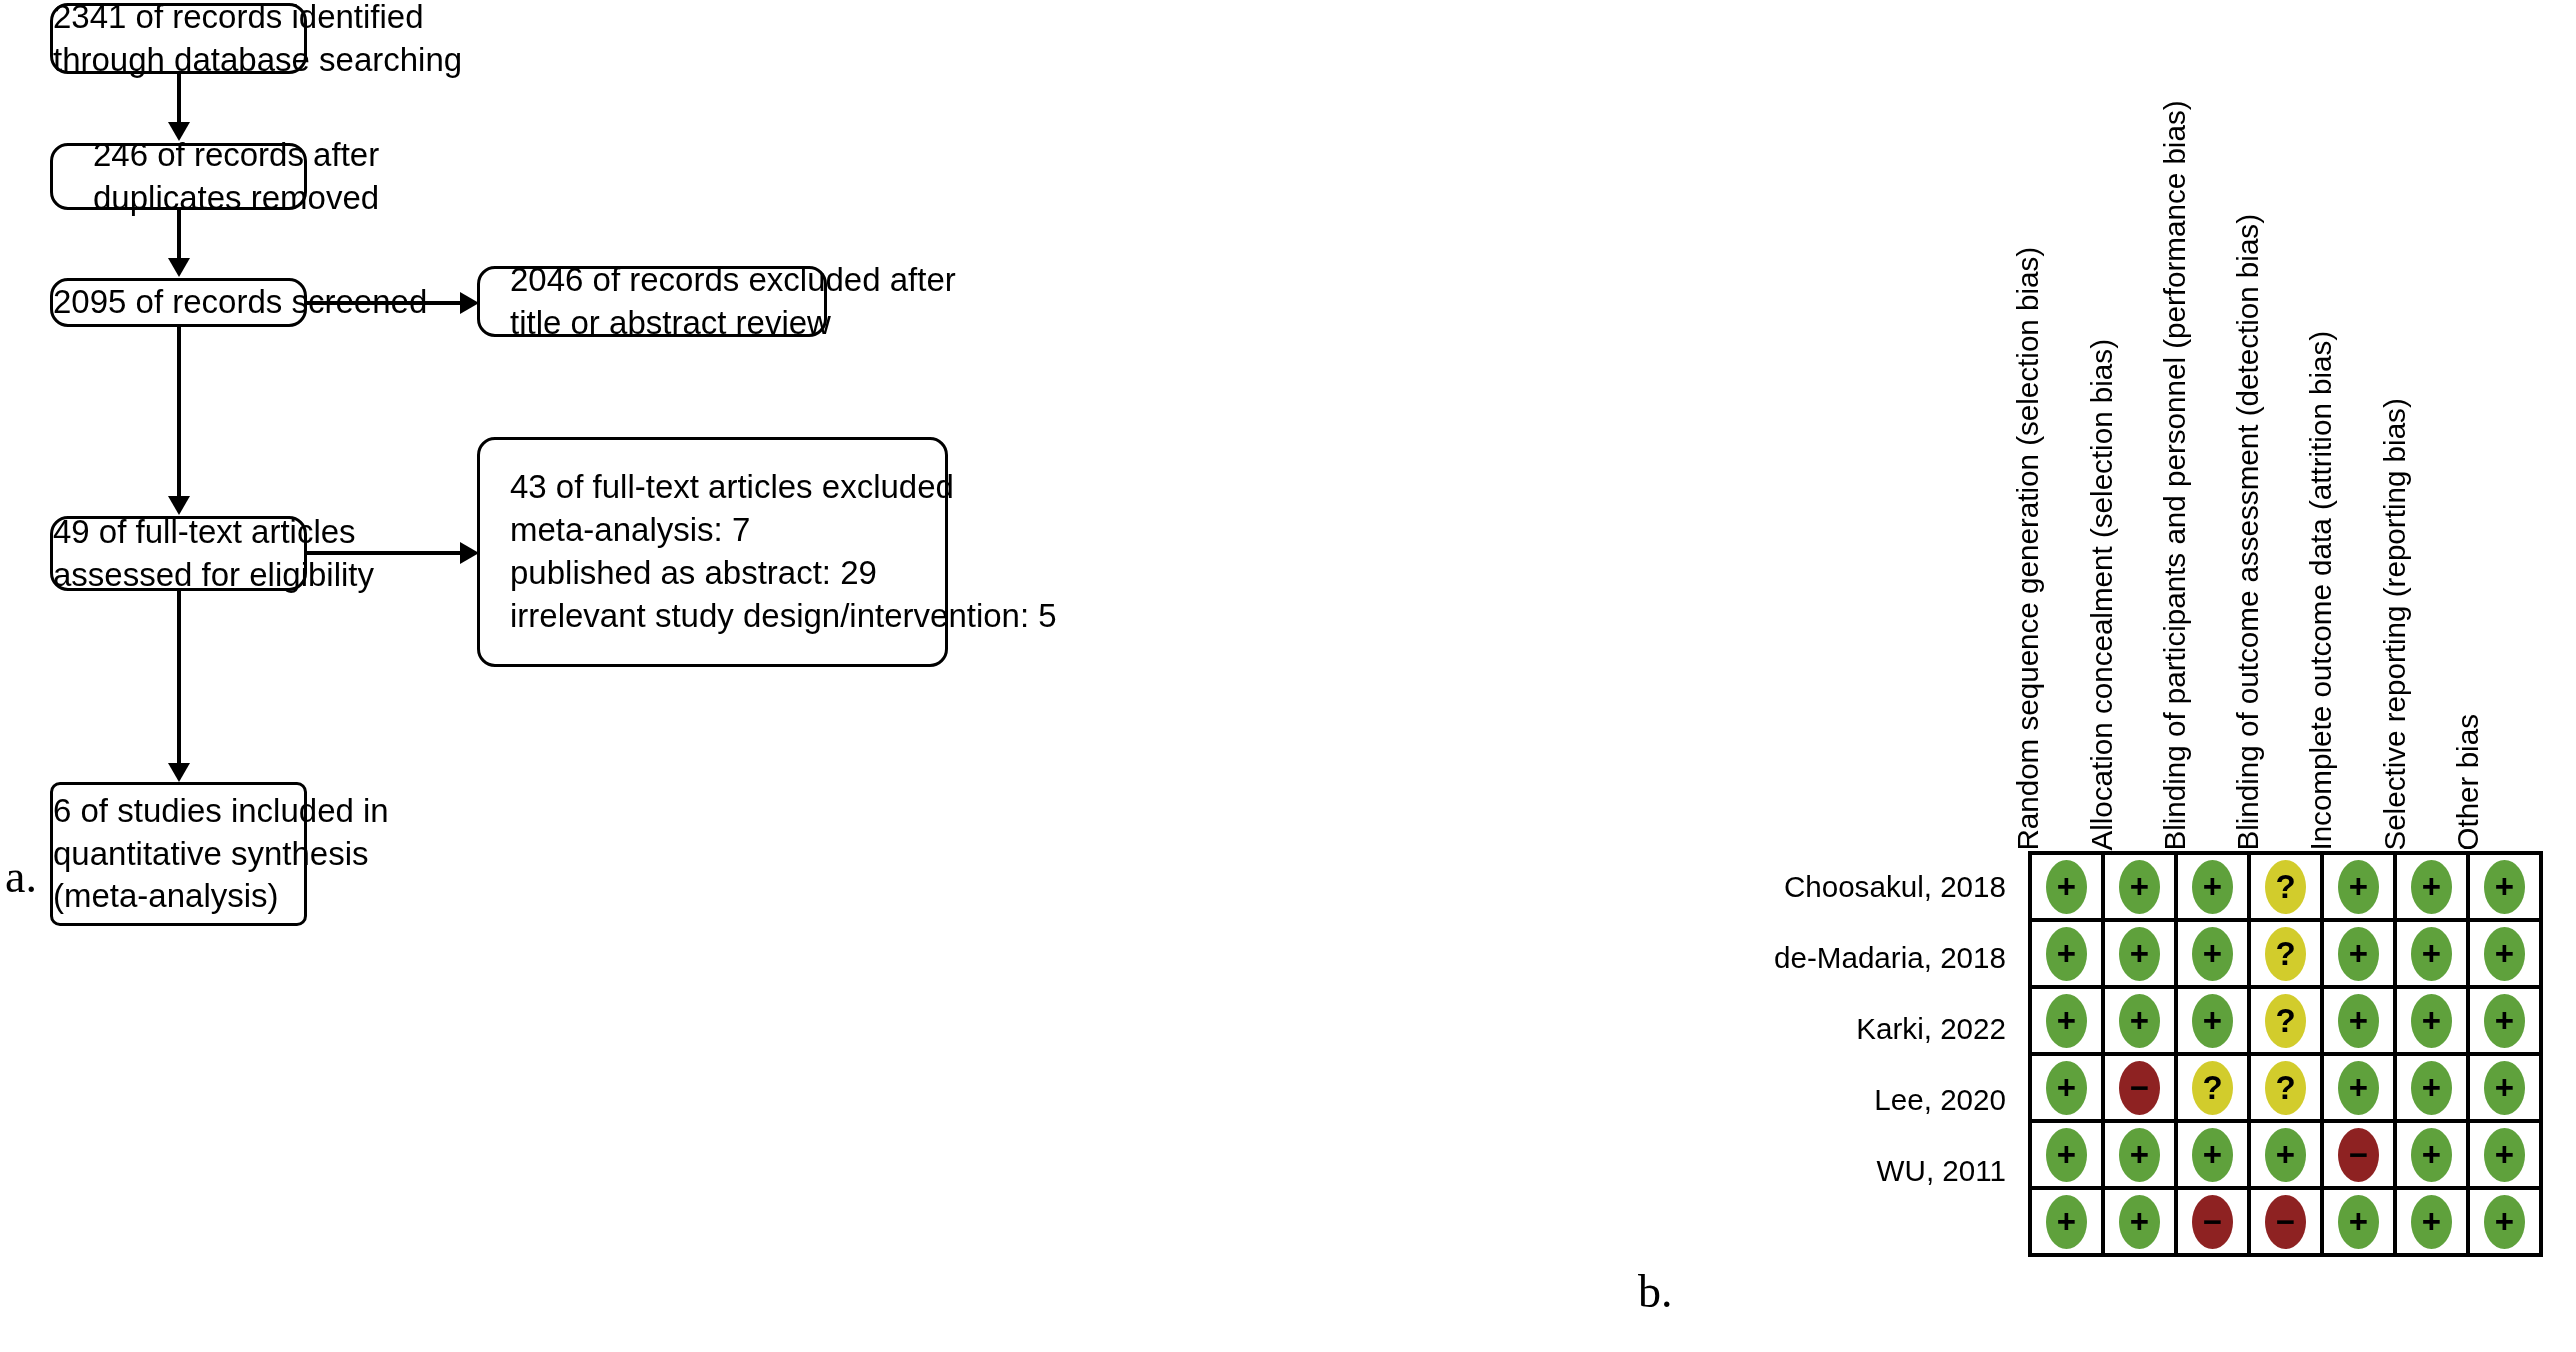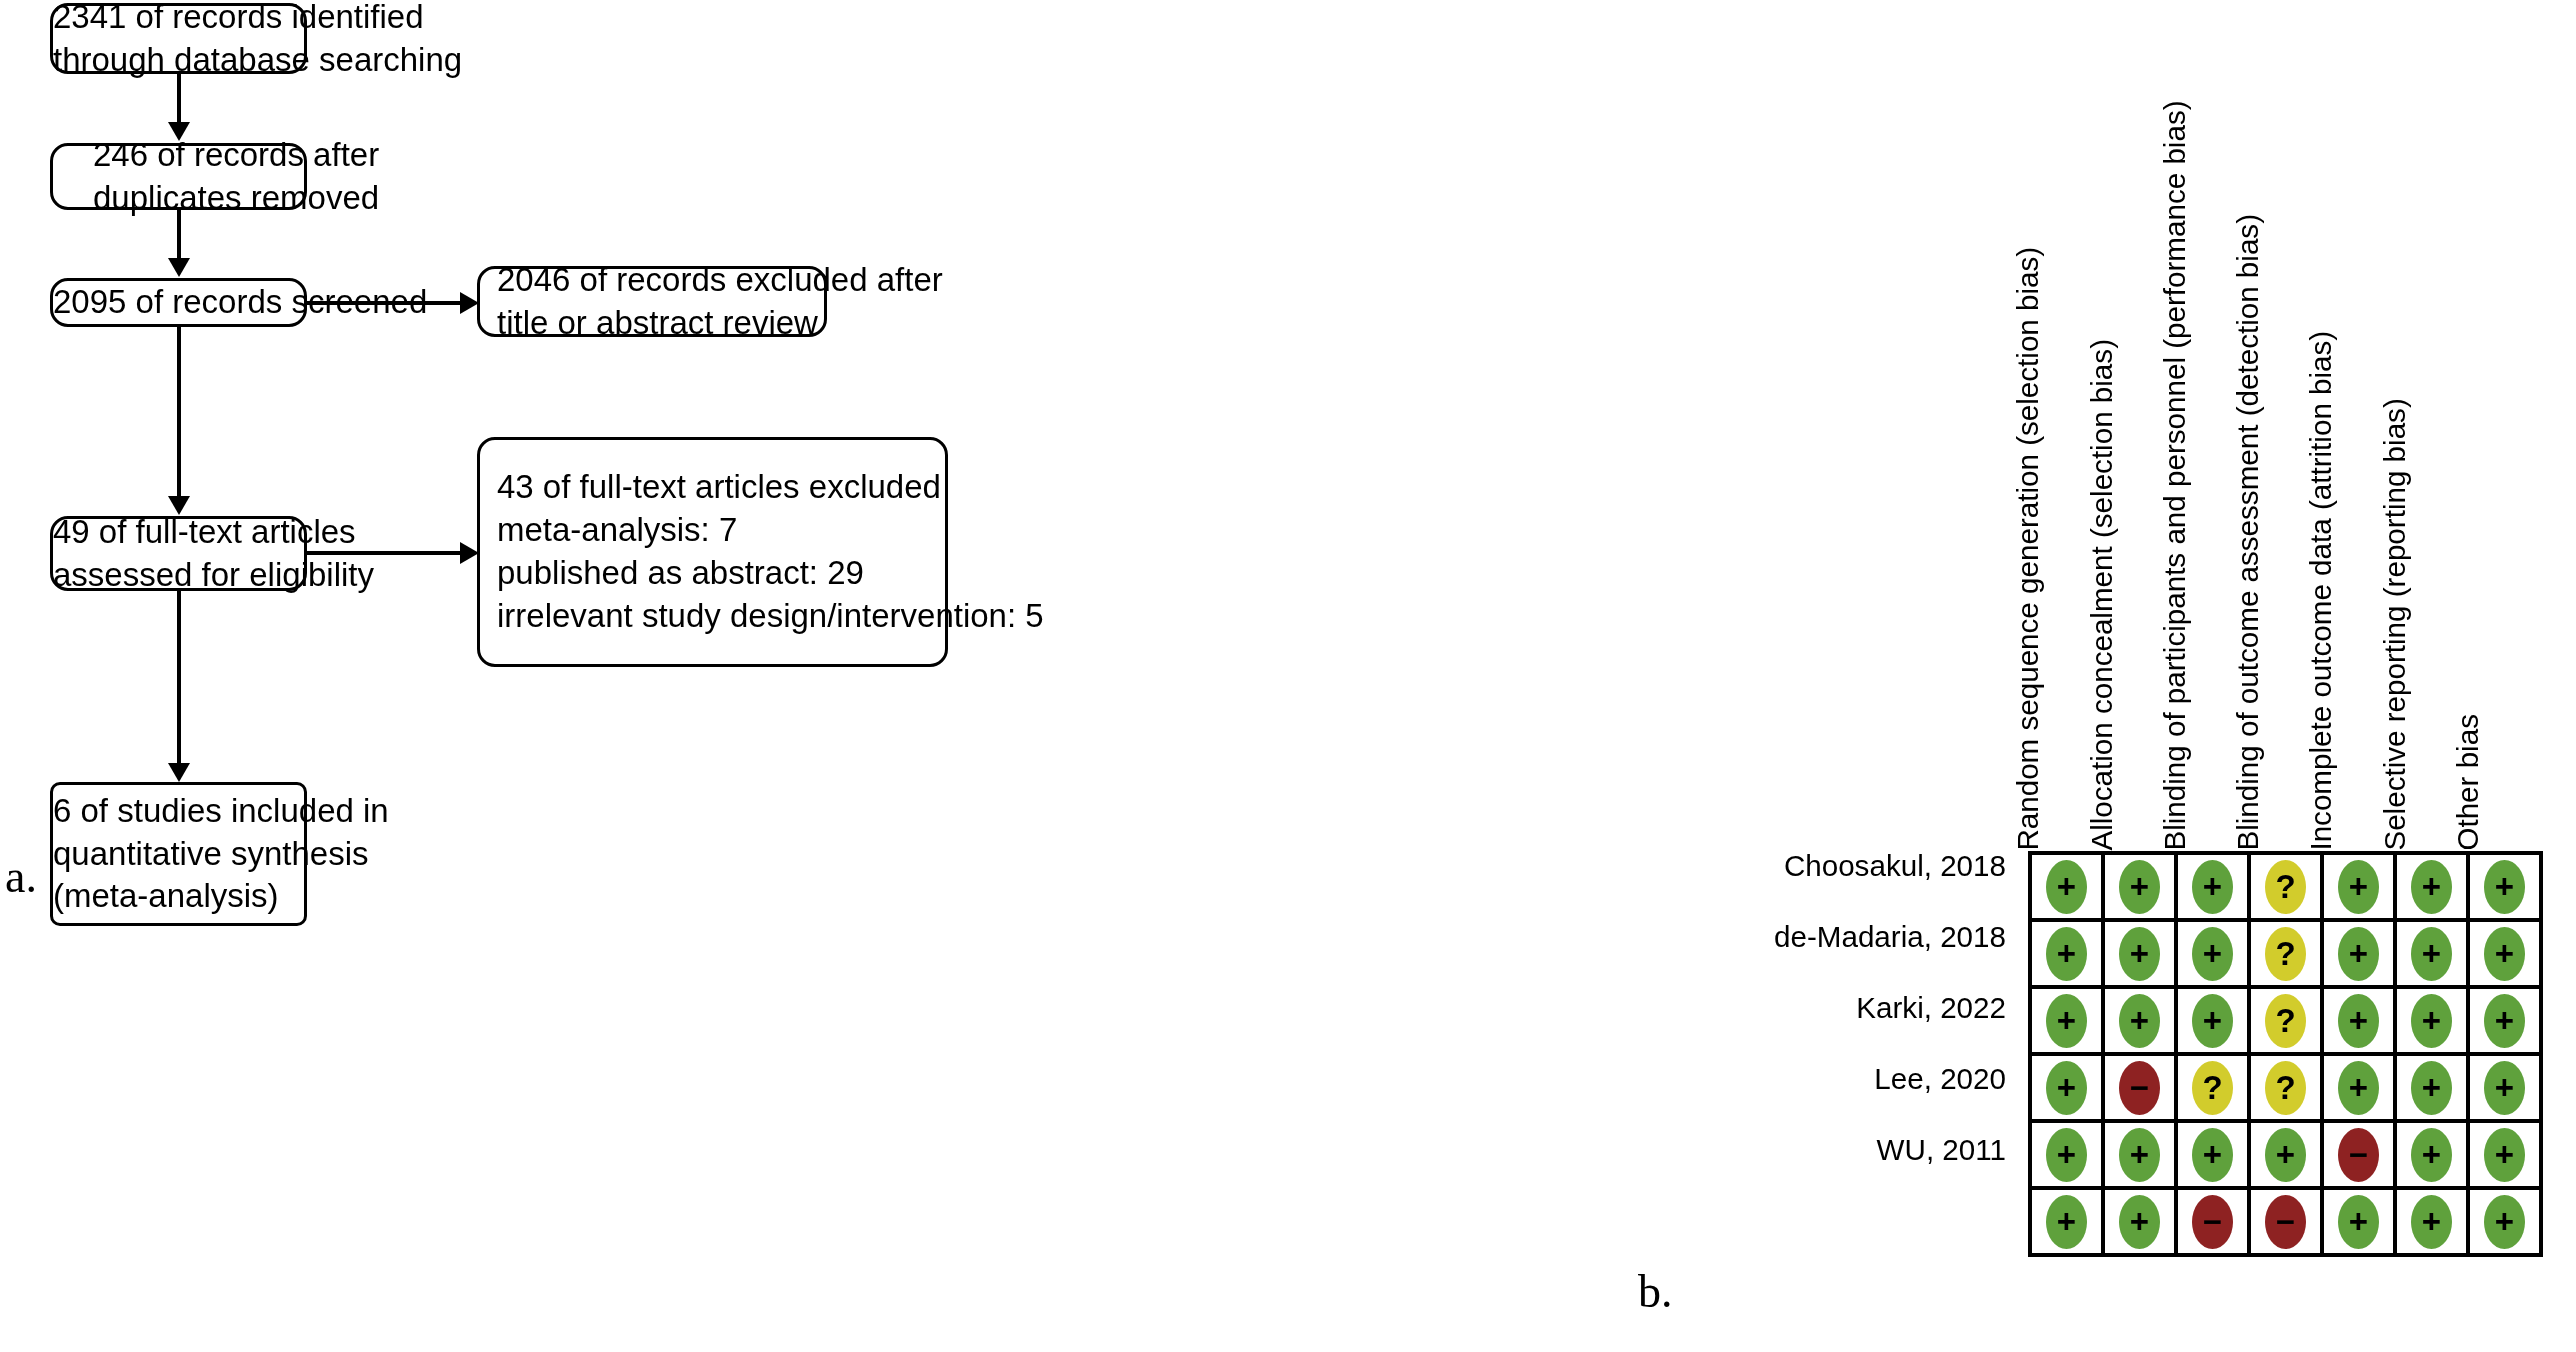--- a/index.html
+++ b/index.html
@@ -7,21 +7,21 @@
        font-family:"Liberation Sans","DejaVu Sans",sans-serif;color:#000;}
 
   
   #panel-a{position:absolute;left:0;top:0;width:1542px;height:1352px;}
 
   .flowbox{position:absolute;box-sizing:border-box;border:3.9px solid #000;
            border-radius:18px;background:#fff;display:flex;flex-direction:column;
            justify-content:center;}
   .flowbox .ln{font-size:33px;line-height:1.30;white-space:pre;}
   .fb-center{align-items:flex-start;text-align:center;}
-  .fb-left{align-items:flex-start;text-align:left;padding-left:17px;}
+  .fb-left{align-items:flex-start;text-align:left;padding-left:30px;}
 
   
   .vline{position:absolute;width:3.9px;background:#000;}
   .hline{position:absolute;height:3.9px;background:#000;}
   .arrowdown{position:absolute;width:0;height:0;border-left:11px solid transparent;
              border-right:11px solid transparent;border-top:19px solid #000;}
   .arrowright{position:absolute;width:0;height:0;border-top:11px solid transparent;
               border-bottom:11px solid transparent;border-left:19px solid #000;}
 
   .panel-letter{position:absolute;font-family:"Liberation Serif","DejaVu Serif",serif;
@@ -41,21 +41,21 @@
   .rob-cell{width:73px;height:67px;box-sizing:border-box;
             border-right:4.5px solid #000;border-bottom:4.5px solid #000;
             display:flex;align-items:center;justify-content:center;background:#fff;}
   .judge{width:41px;height:54px;border-radius:50%;
          display:flex;align-items:center;justify-content:center;
          font-size:33px;font-weight:bold;color:#000;line-height:1;}
   .j-low{background:#5fa13c;}
   .j-unclear{background:#d2cc2c;}
   .j-high{background:#8e2222;}
   #rob-labels{position:absolute;left:0;top:851px;width:1034px;}
-  .rob-label-row{height:71px;display:flex;justify-content:flex-end;
+  .rob-label-row{height:71px;display:flex;align-items:center;justify-content:flex-end;
                  padding-right:22px;box-sizing:border-box;width:486px;}
   .rob-label-row span{font-size:29.6px;line-height:1;white-space:nowrap;}
 </style>
 </head>
 <body>
 
 <div id="panel-a">
 
   <div class="flowbox fb-center" style="left:50px;top:3.2px;width:257px;height:71px;">
     <div class="ln">2341 of records identified</div>

